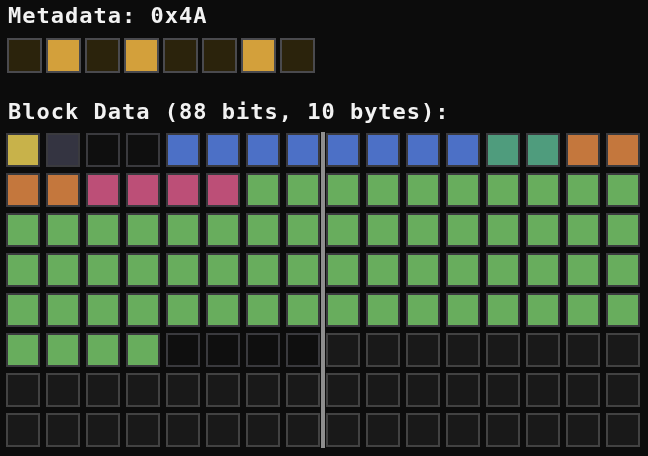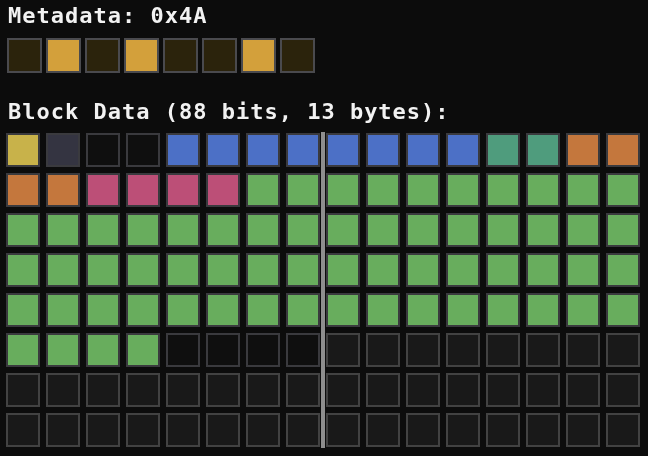--- a/index.html
+++ b/index.html
@@ -62,21 +62,21 @@
     <div class="meta-cell" style="background: rgb(43, 35, 12);"></div>
     <div class="meta-cell" style="background: rgb(211, 160, 59);"></div>
     <div class="meta-cell" style="background: rgb(43, 35, 12);"></div>
     <div class="meta-cell" style="background: rgb(211, 160, 59);"></div>
     <div class="meta-cell" style="background: rgb(43, 35, 12);"></div>
     <div class="meta-cell" style="background: rgb(43, 35, 12);"></div>
     <div class="meta-cell" style="background: rgb(211, 160, 59);"></div>
     <div class="meta-cell" style="background: rgb(43, 35, 12);"></div>
   </div>
 
-<div class="label" id="block-label">Block Data (88 bits, 13 bytes):</div>
+<div class="label" id="block-label">Block Data (88 bits, 10 bytes):</div>
 
 <div class="grid">
   <div class="divider"></div>
 <div class="cell" style="background: rgb(200, 178, 74);"></div>
     <div class="cell" style="background: rgb(52, 52, 65);"></div>
     <div class="cell" style="background: rgb(15, 15, 15);"></div>
     <div class="cell" style="background: rgb(15, 15, 15);"></div>
     <div class="cell" style="background: rgb(76, 112, 198);"></div>
     <div class="cell" style="background: rgb(76, 112, 198);"></div>
     <div class="cell" style="background: rgb(76, 112, 198);"></div>

